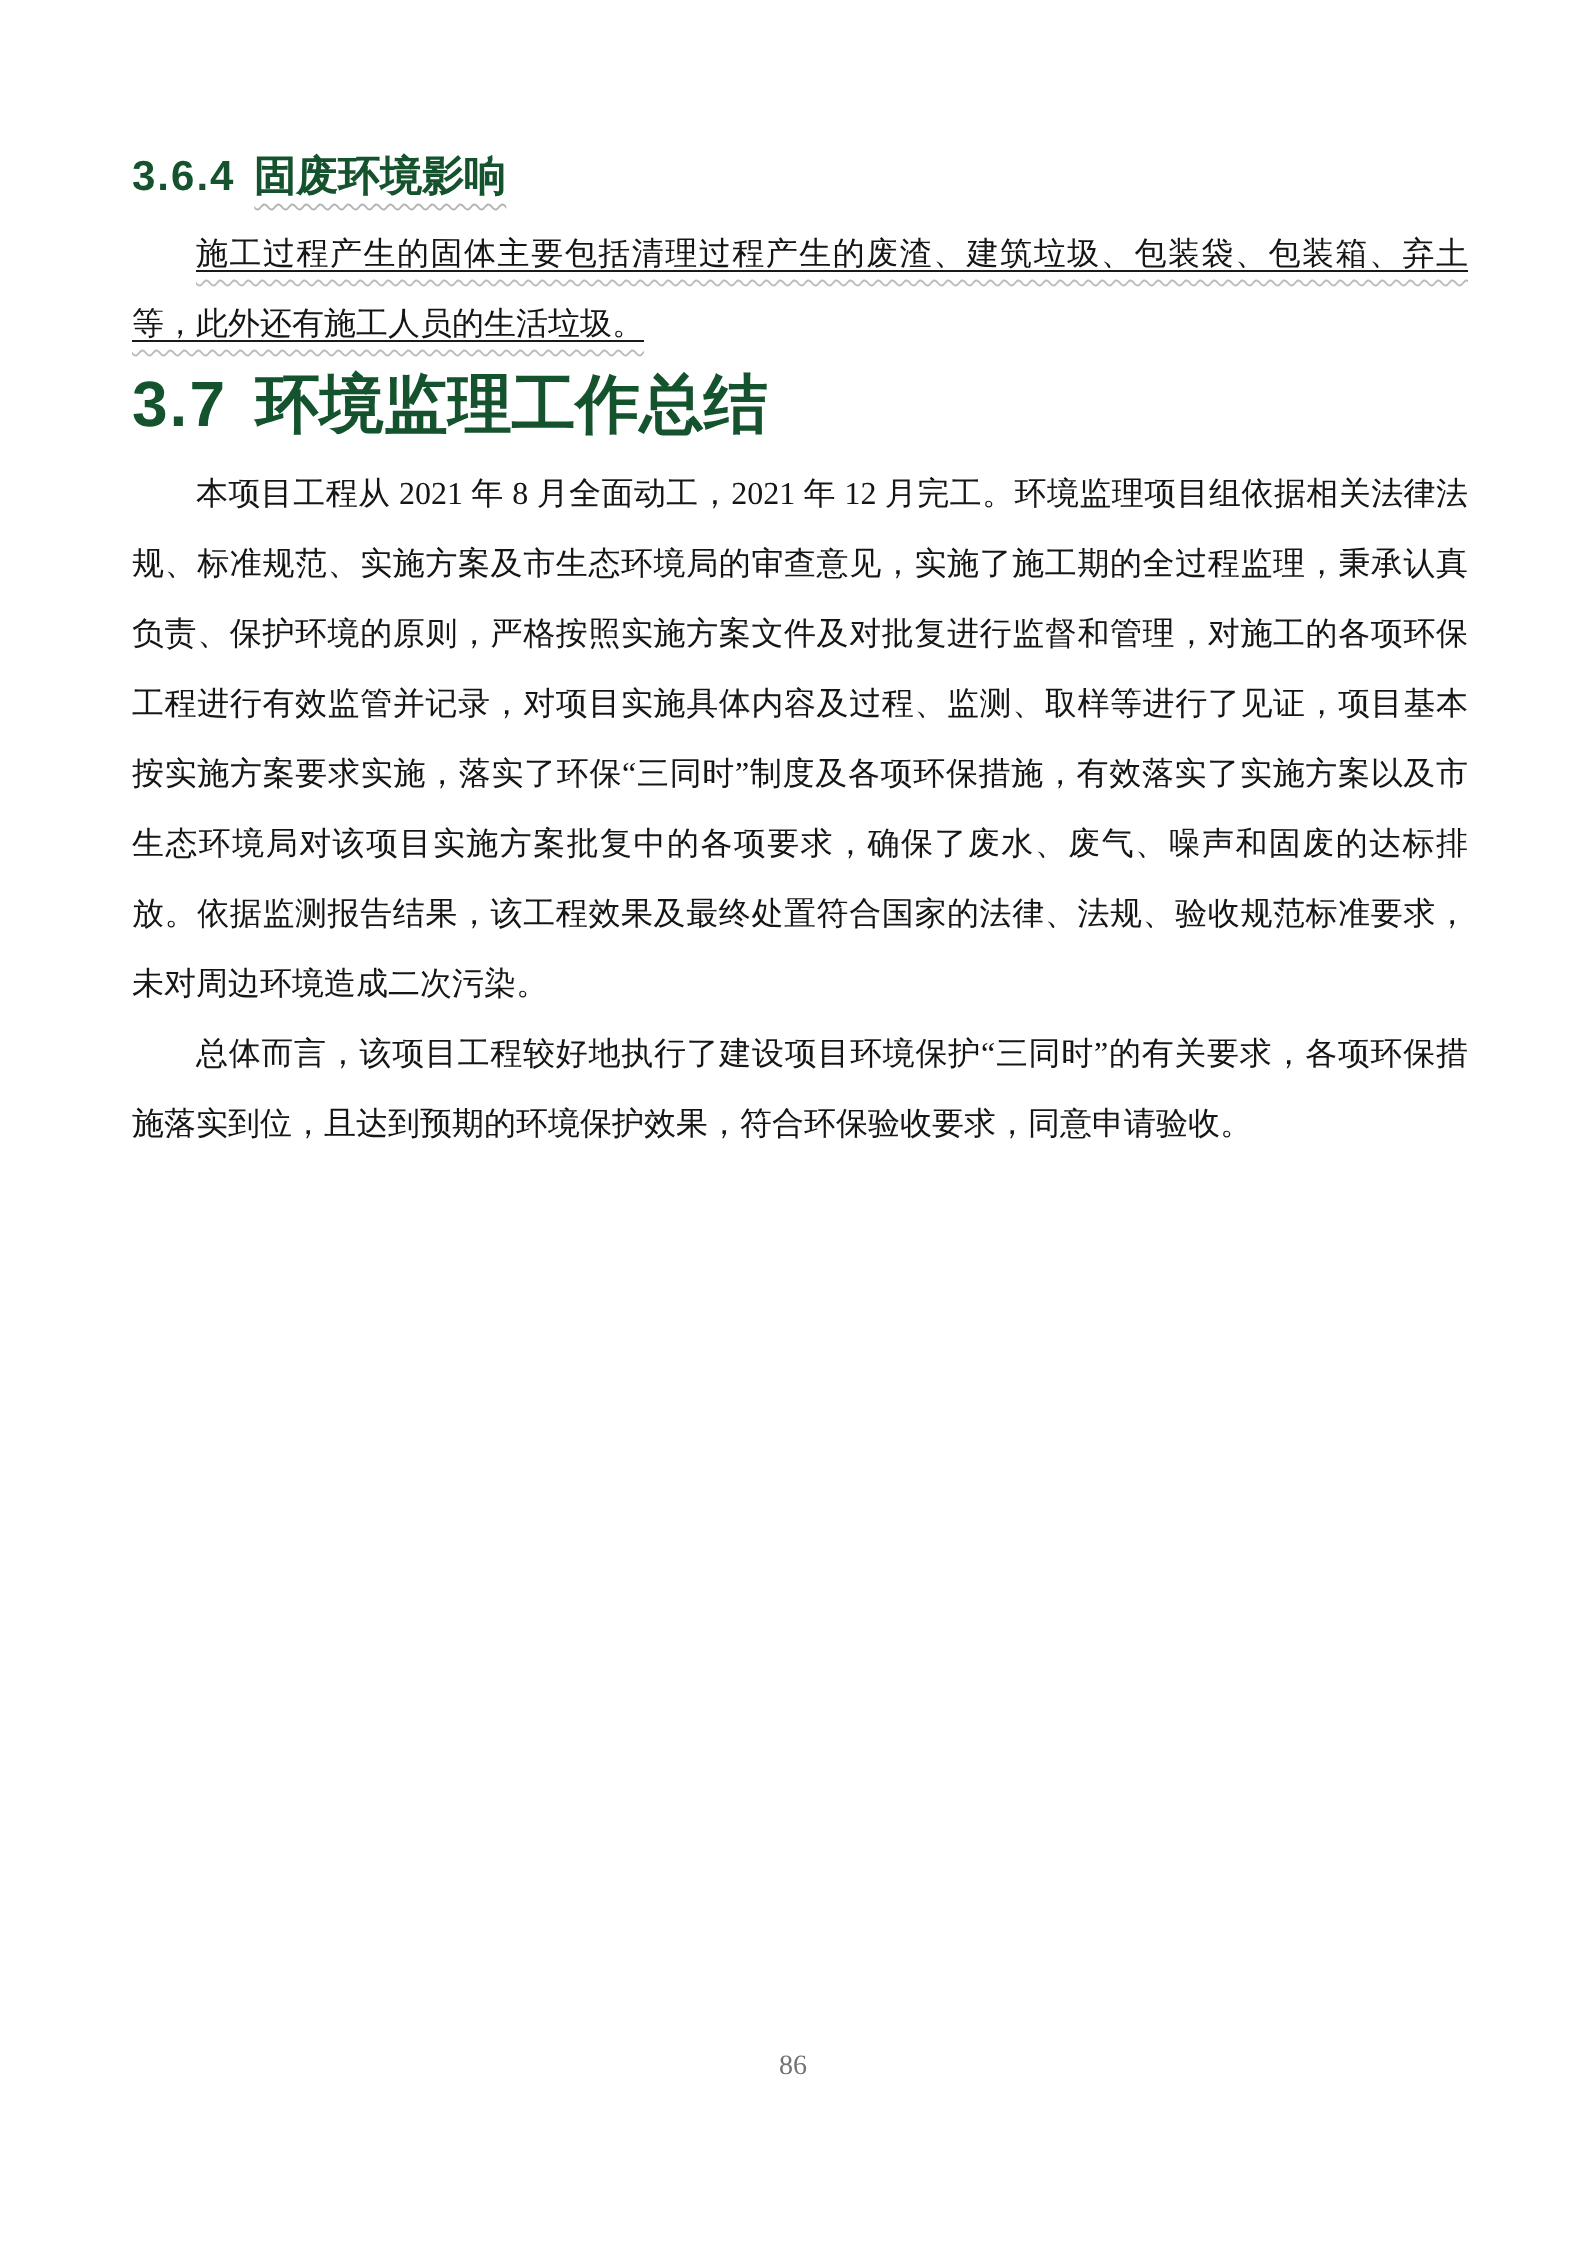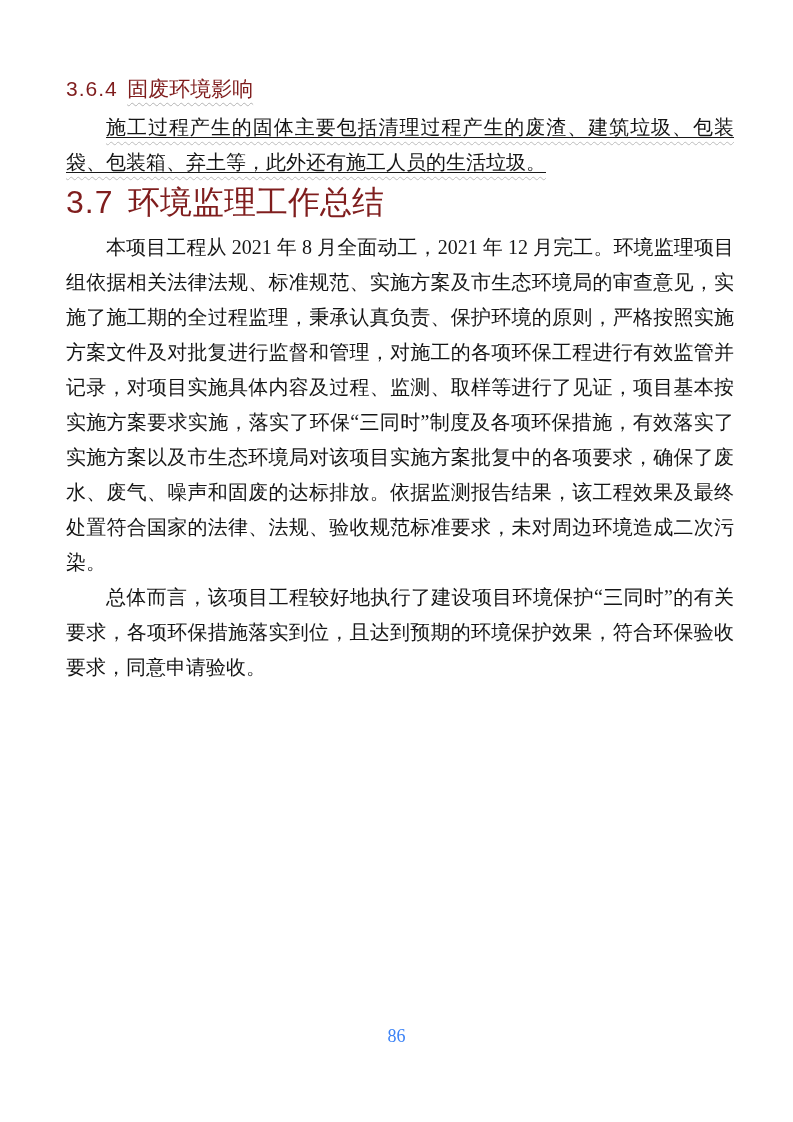--- a/index.html
+++ b/index.html
@@ -15,22 +15,22 @@
     background: #ffffff;
     overflow: hidden;
     color: #111111;
     font-family: "Liberation Serif", "DejaVu Serif", serif;
   }
   .content {
     padding: 74px 59px 0 66px; 
   }
   .heading {
     font-family: "Liberation Sans", "DejaVu Sans", sans-serif;
-    font-weight: normal;
-    color: #7f1d1d;
+    font-weight: bold;
+    color: #14532d;
     margin: 0;
   }
   .heading-364 {
     font-size: 21px;
     line-height: 30px;
     margin-bottom: 6px;
   }
   .heading-37 {
     font-size: 32px;
     line-height: 36px;
@@ -42,21 +42,21 @@
     margin-right: 0.45em;
   }
   .heading-title-wavy {
     text-decoration: underline;
     text-decoration-style: wavy;
     text-decoration-color: #b4b4b4;
     text-decoration-thickness: 1px;
     text-underline-offset: 6px;
   }
   p.body-para {
-    font-size: 20px;
+    font-size: 16px;
     line-height: 35px;
     margin: 0;
     text-indent: 2em;
     text-align: justify;
     text-align-last: left;
     color: #151515;
   }
   
   .u-wavy {
     text-decoration: underline;
@@ -71,22 +71,22 @@
     text-decoration-color: #1a1a1a;
     text-decoration-thickness: 1px;
     text-underline-offset: 3px;
   }
   .page-number {
     position: absolute;
     top: 1026px;
     left: 0;
     width: 100%;
     text-align: center;
-    font-size: 18px;
-    color: #3b82f6;
+    font-size: 14px;
+    color: #737373;
     font-family: "Liberation Serif", "DejaVu Serif", serif;
   }
 </style>
 </head>
 <body>
 
 <div class="page">
   <div class="content">
 
     <h2 class="heading heading-364">

